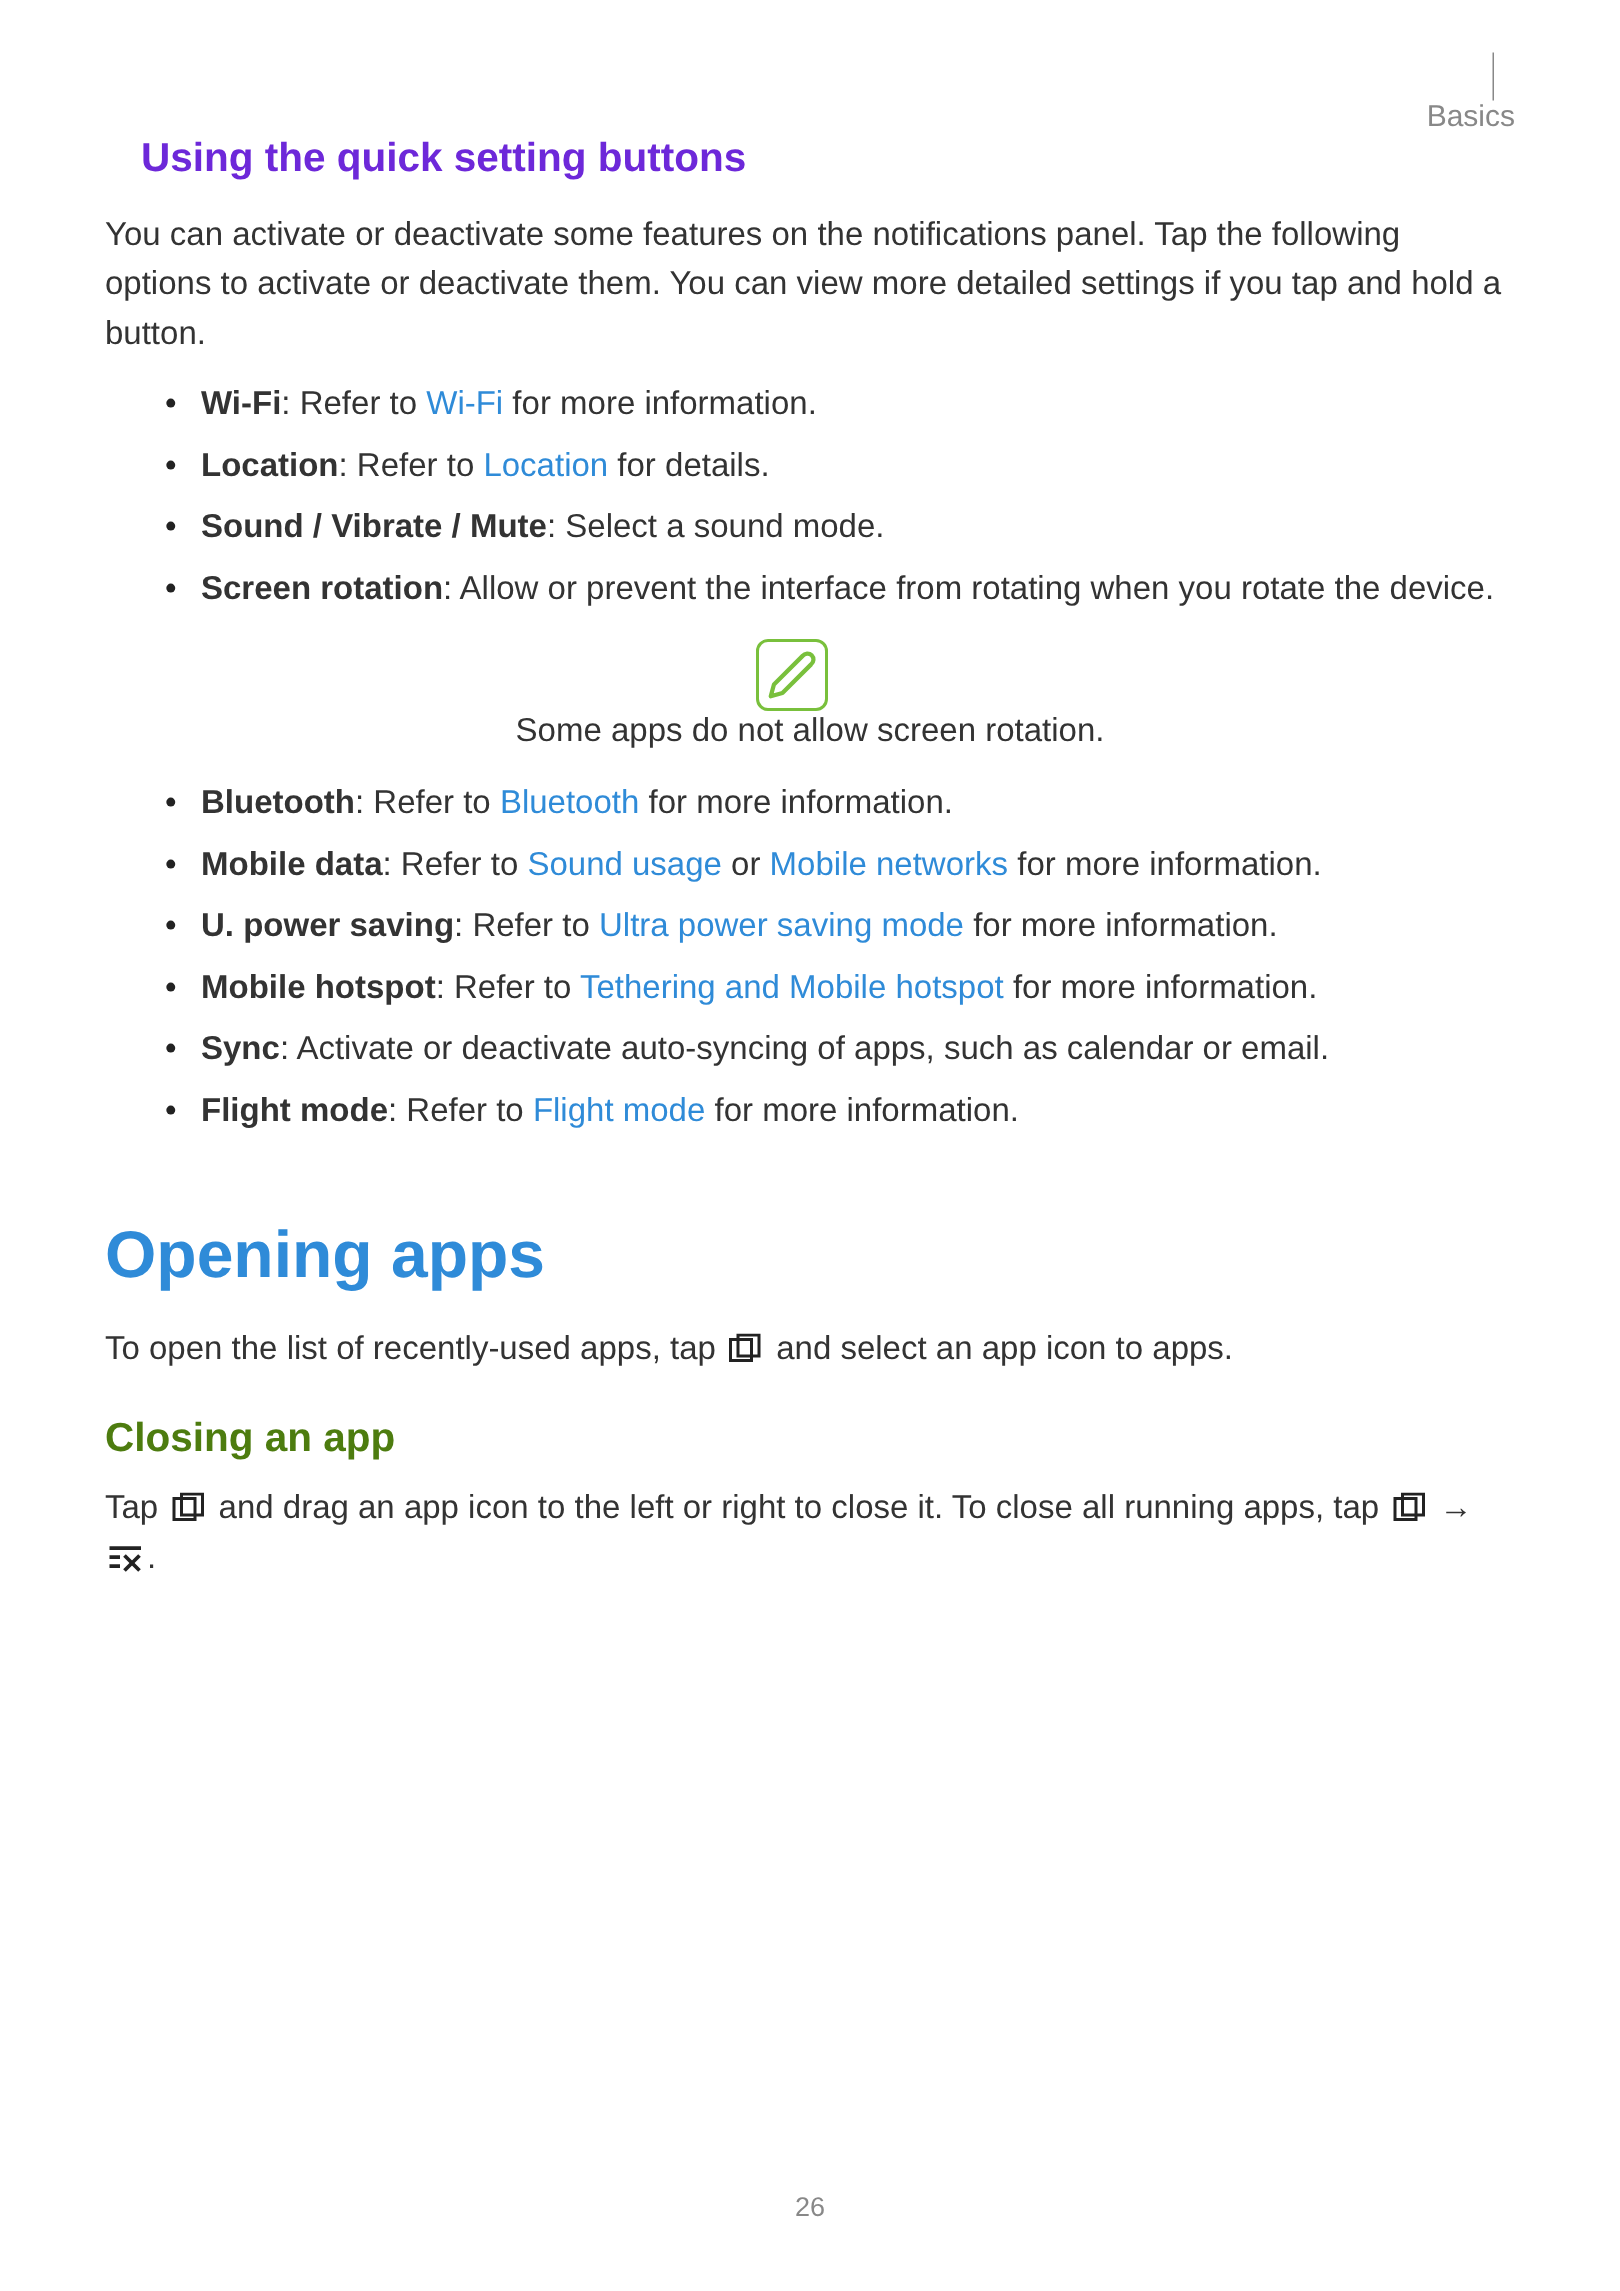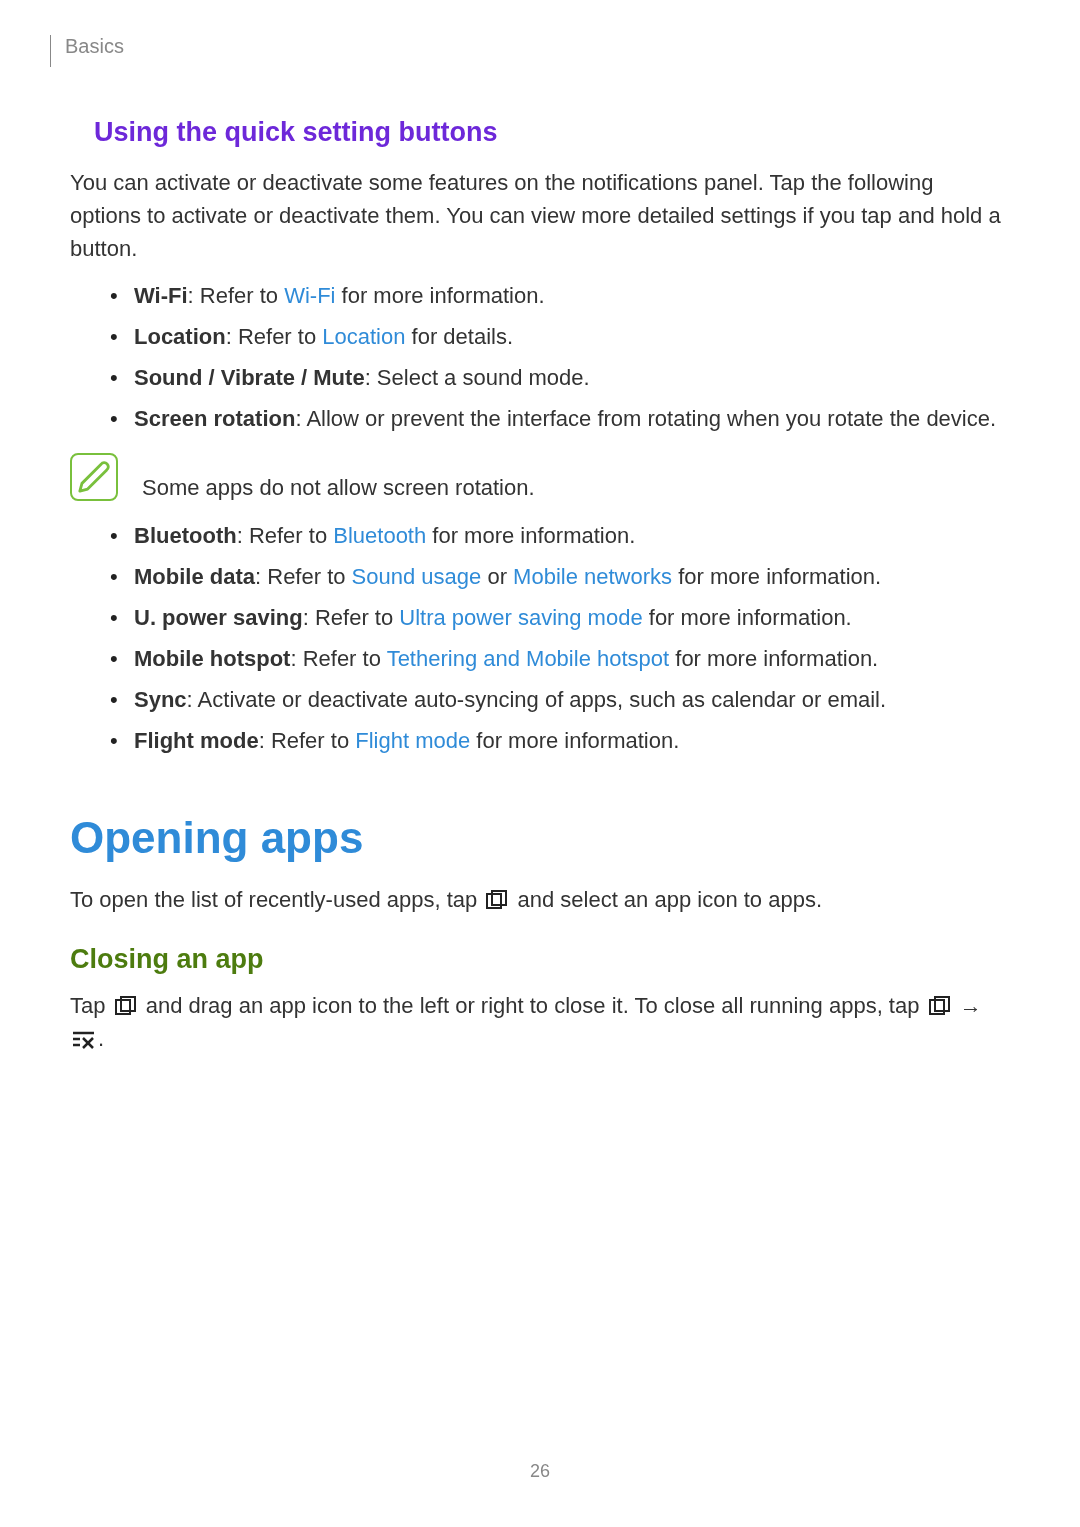--- a/index.html
+++ b/index.html
@@ -13,22 +13,22 @@
       width: 1080px;
       height: 1527px;
       position: relative;
       color: #222;
     }
     .page-container {
       padding: 35px 70px 0 70px;
     }
     .header-section {
       display: flex;
-      align-items: flex-start;
-      margin-bottom: 50px;
+      align-items: flex-end;
+      flex-direction: column;
     }
     .header-line {
       width: 1px;
       height: 32px;
       background: #888;
       margin-right: 14px;
       margin-left: -20px;
     }
     .breadcrumb {
       font-size: 20px;
@@ -70,22 +70,23 @@
       color: #222;
     }
     .bold {
       font-weight: 700;
     }
     .link {
       color: #2f8bd8;
     }
     .note-box {
       display: flex;
-      align-items: flex-end;
+      align-items: center;
       margin: 18px 0 18px 0;
+      flex-direction: column;
     }
     .note-icon {
       width: 48px;
       height: 48px;
       border: 2px solid #79c03c;
       border-radius: 8px;
       display: flex;
       align-items: center;
       justify-content: center;
       margin-right: 24px;

